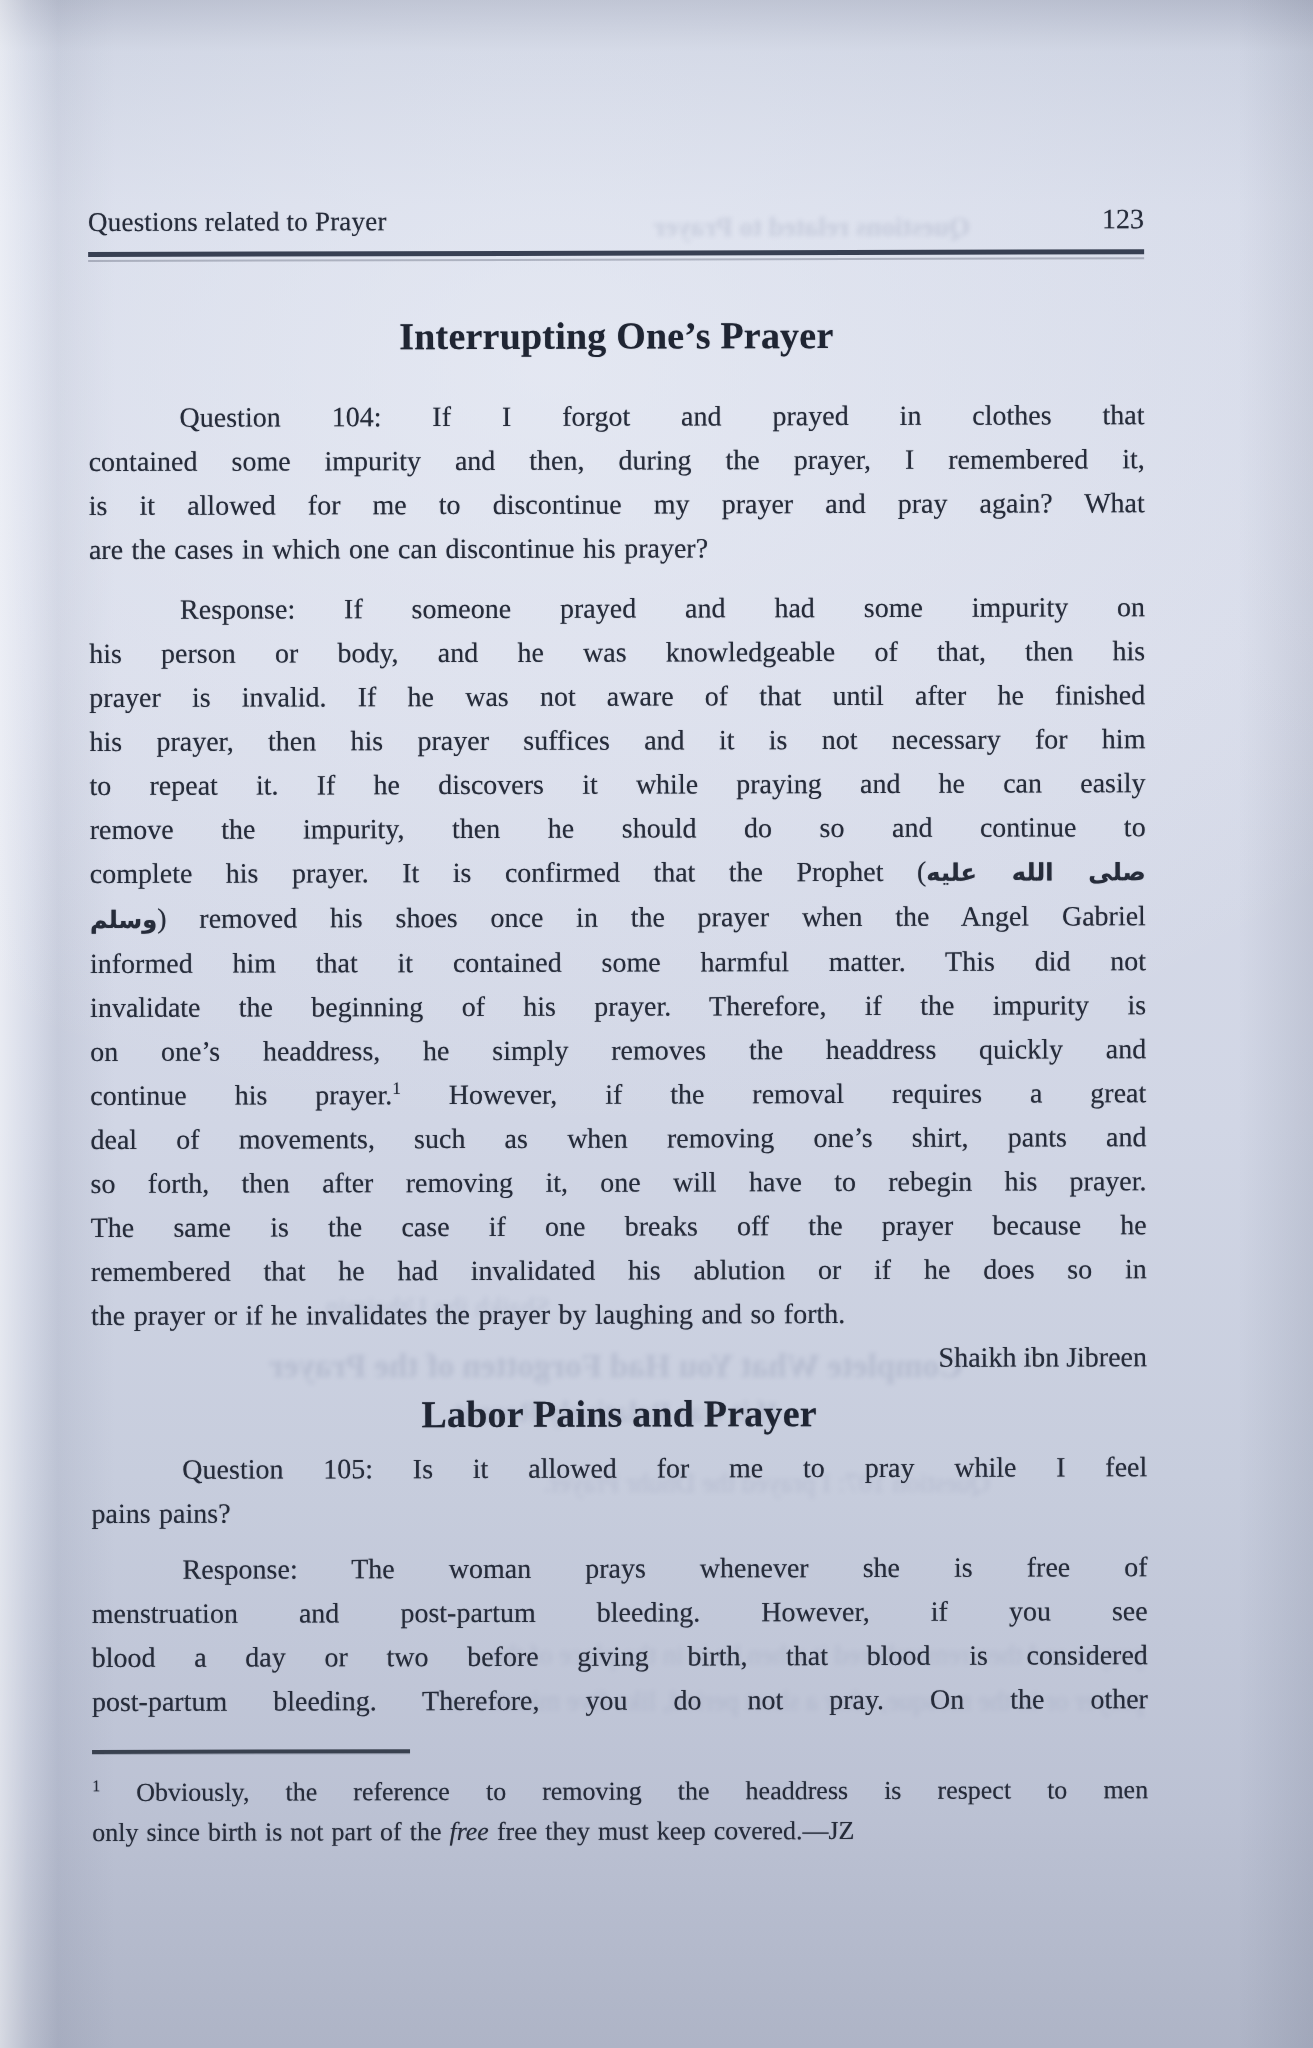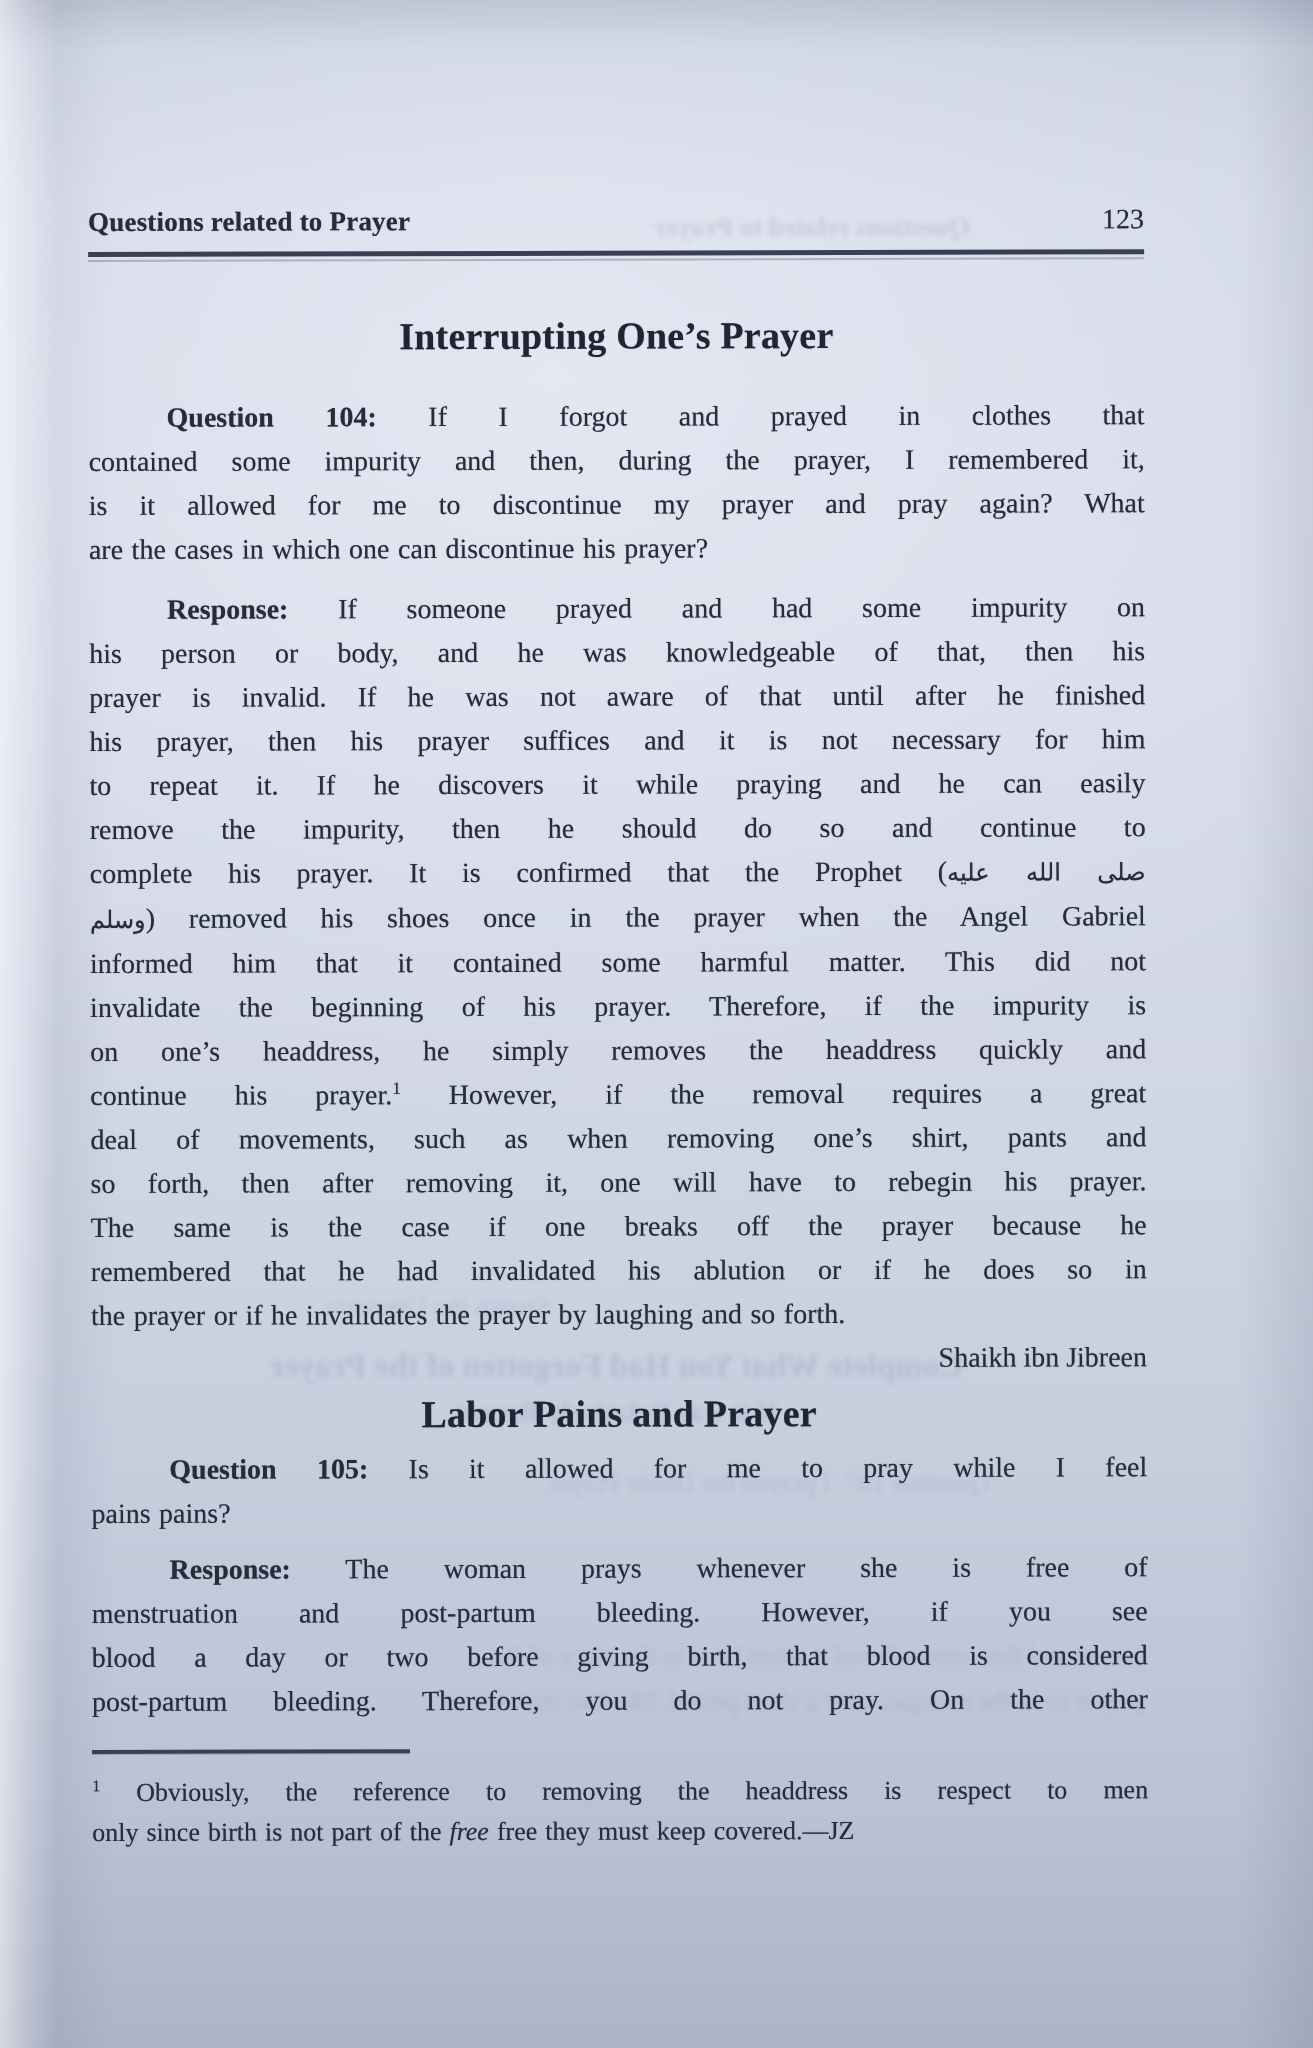--- a/index.html
+++ b/index.html
@@ -12,43 +12,43 @@
       linear-gradient(270deg, rgba(70,78,102,.13) 0px, rgba(70,78,102,0) 75px),
       linear-gradient(180deg,#aeb4c6 0%,#c9cfdf 2.5%,#d3d8e7 10%,#d7dbe9 32%,#d1d6e5 55%,#c7cddd 72%,#bcc2d4 88%,#aeb4c6 100%);
   }
   .content{
     position:absolute;left:88px;top:206px;width:1056px;z-index:2;
     transform:rotate(-0.15deg);transform-origin:top left;
     font-size:28px;
     text-shadow:0 0 1px rgba(38,44,60,.55);
   }
   .header-row{display:flex;justify-content:space-between;align-items:baseline;height:42px;}
-  .running-title{font-weight:bold;font-size:27px;letter-spacing:.2px;}
+  .running-title{font-weight:normal;font-size:27px;letter-spacing:.2px;}
   .page-number{font-weight:normal;font-size:28px;}
   .header-rule{margin-top:4px;height:3px;border-top:5px solid #384053;border-bottom:2px solid rgba(56,64,83,.30);}
   h1{margin:0;font-size:38px;line-height:50px;text-align:center;font-weight:bold;color:#1f2533;letter-spacing:.2px;}
   h1.first{margin-top:50px;}
   h1.second{margin-top:8px;}
   .para{margin:0;}
   .q104{margin-top:34px;}
   .r104{margin-top:16px;}
   .q105{margin-top:8px;}
   .r105{margin-top:12px;}
   .line{line-height:44px;min-height:44px;text-align:justify;word-spacing:1.5px;}
   .line.jfy{text-align-last:justify;}
   .line.ind{text-indent:78px;}
   .attribution{line-height:44px;text-align:right;}
   .footnote{margin-top:26px;}
   .footnote-rule{width:318px;border-top:4px solid #39414f;border-bottom:1px solid rgba(57,65,79,.25);}
   .fn-lines{margin-top:18px;font-size:26px;}
   .fn-lines .line{line-height:40px;min-height:40px;}
-  .b{font-weight:bold;}
+  .b{font-weight:normal;margin-left:13px;}
   .i{font-style:italic;}
   sup{font-size:.62em;line-height:0;}
-  .ar{font-family:"DejaVu Sans",sans-serif;font-size:.86em;}
+  .ar{font-family:"DejaVu Sans",sans-serif;font-size:.86em;font-weight:bold;}
   .ghost{
     position:absolute;z-index:1;color:#46527a;
     transform:scaleX(-1);filter:blur(2.6px);
     font-family:"Liberation Serif","DejaVu Serif",serif;
   }
   .g-header{top:212px;left:540px;width:430px;font-size:27px;font-weight:bold;opacity:.15;}
   .g-attr{top:1292px;left:120px;width:430px;font-size:27px;opacity:.13;}
   .g-head{top:1348px;left:88px;width:1056px;font-size:33px;font-weight:bold;text-align:center;opacity:.15;}
   .g-subhead{top:1396px;left:88px;width:1056px;font-size:29px;font-weight:bold;text-align:center;opacity:.13;}
   .g-q{top:1468px;left:250px;width:740px;font-size:27px;opacity:.12;}

